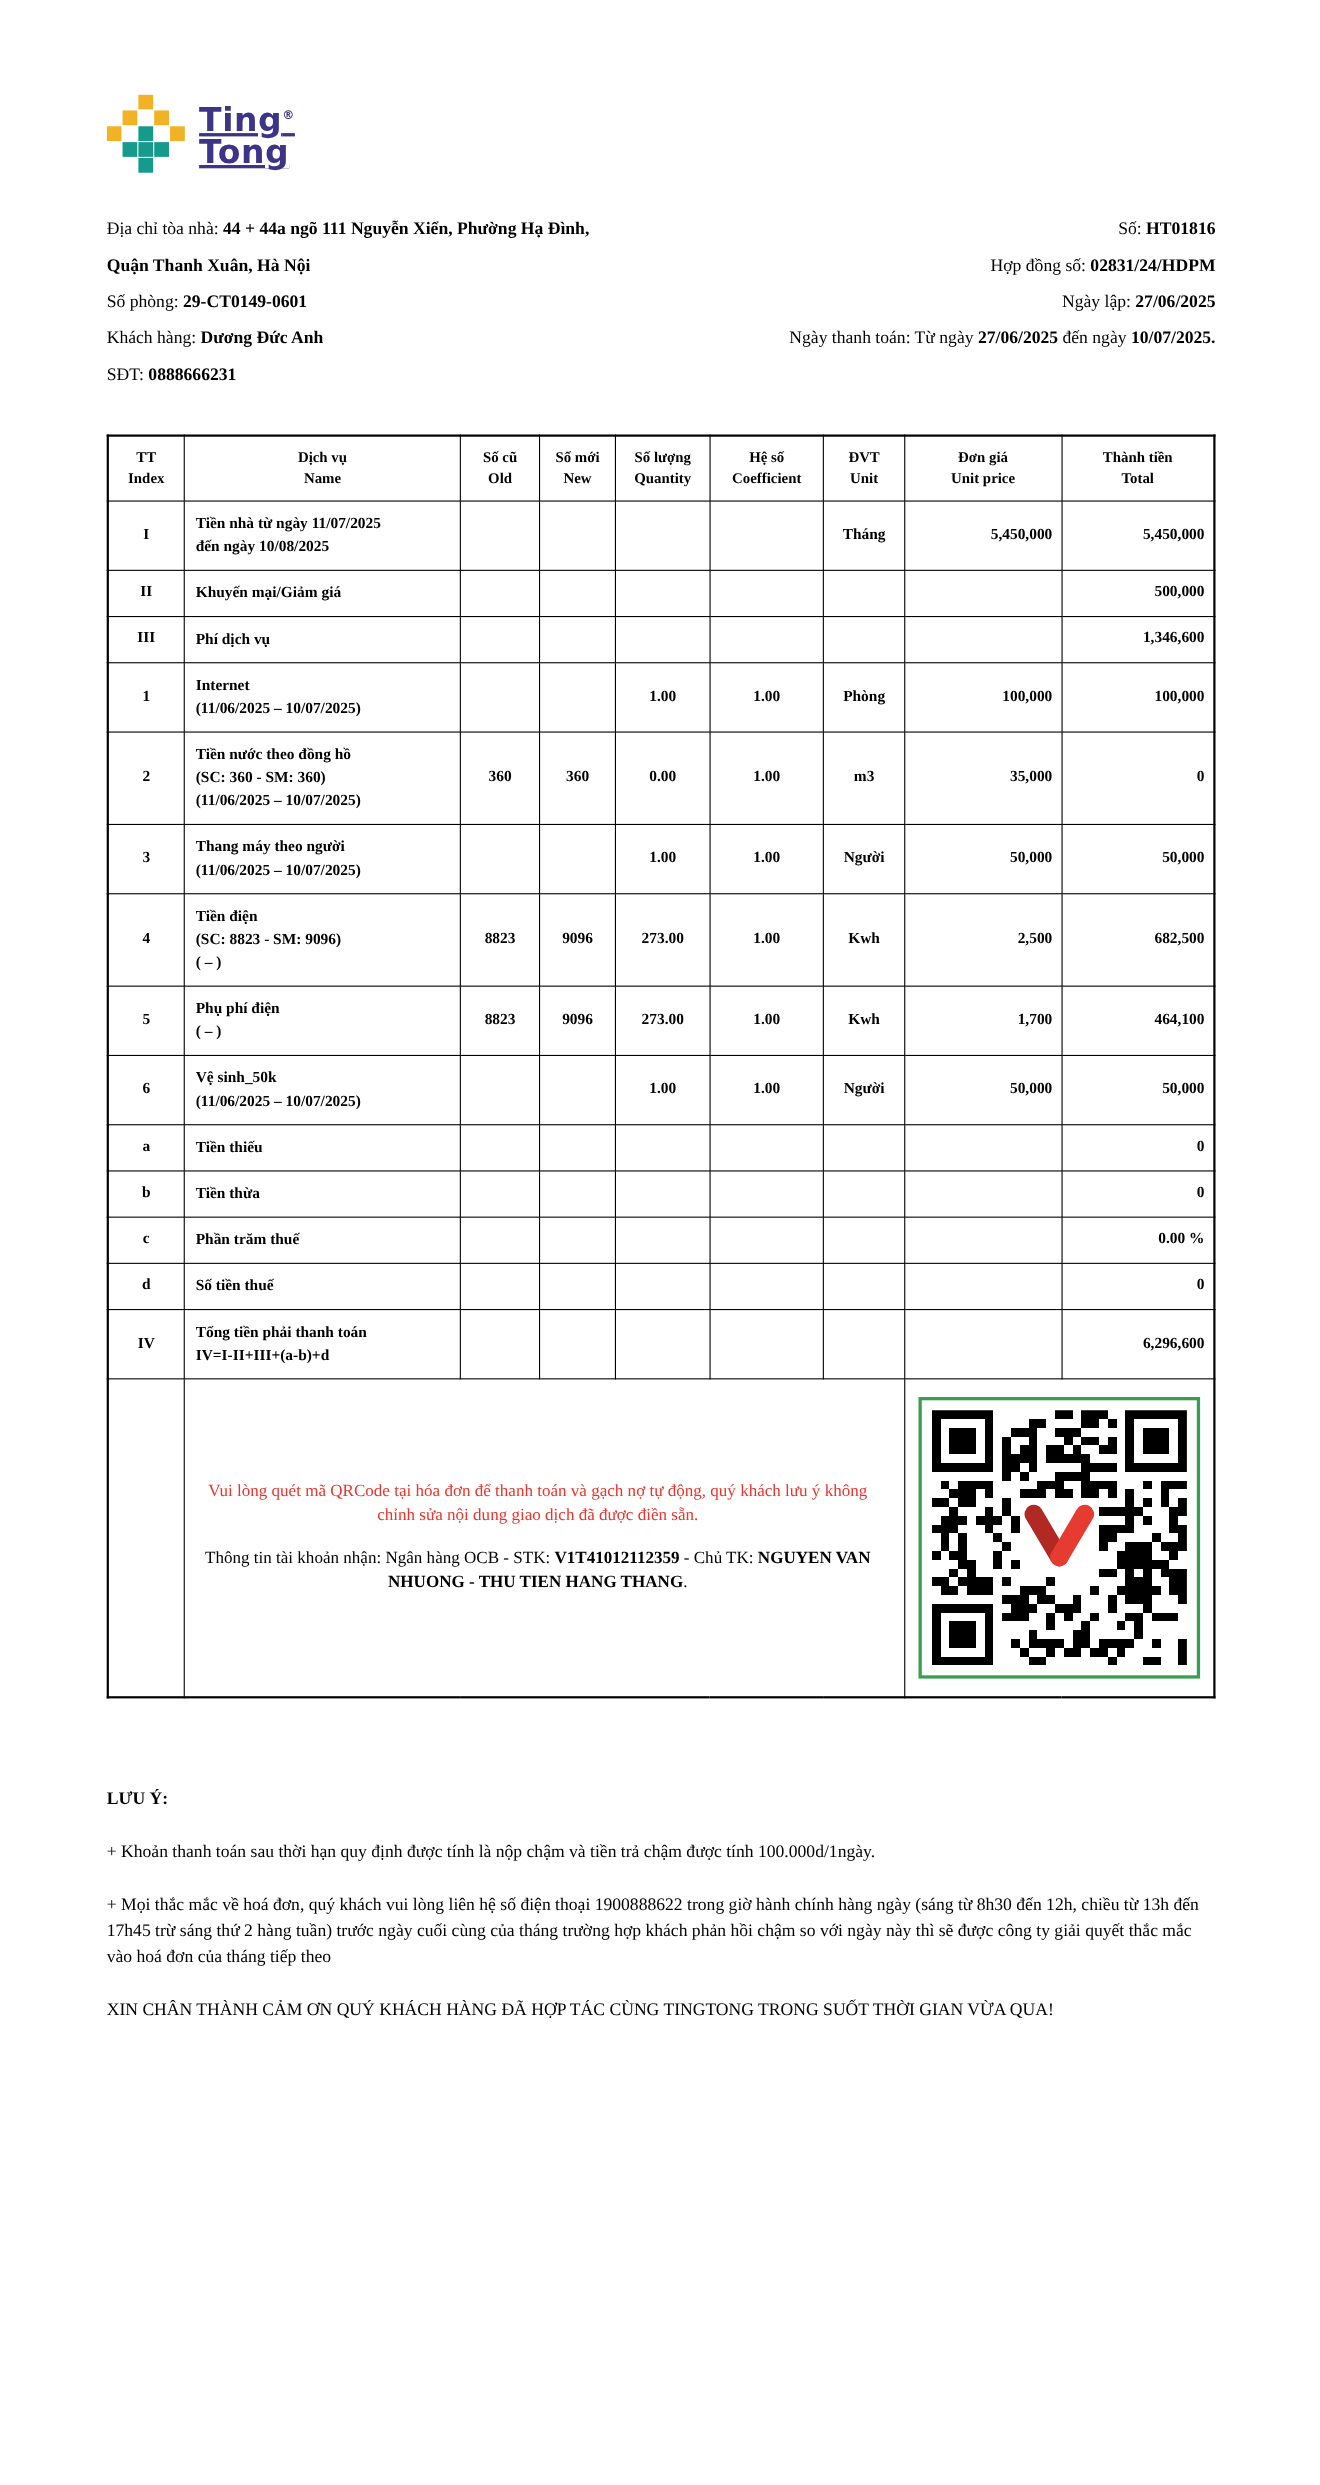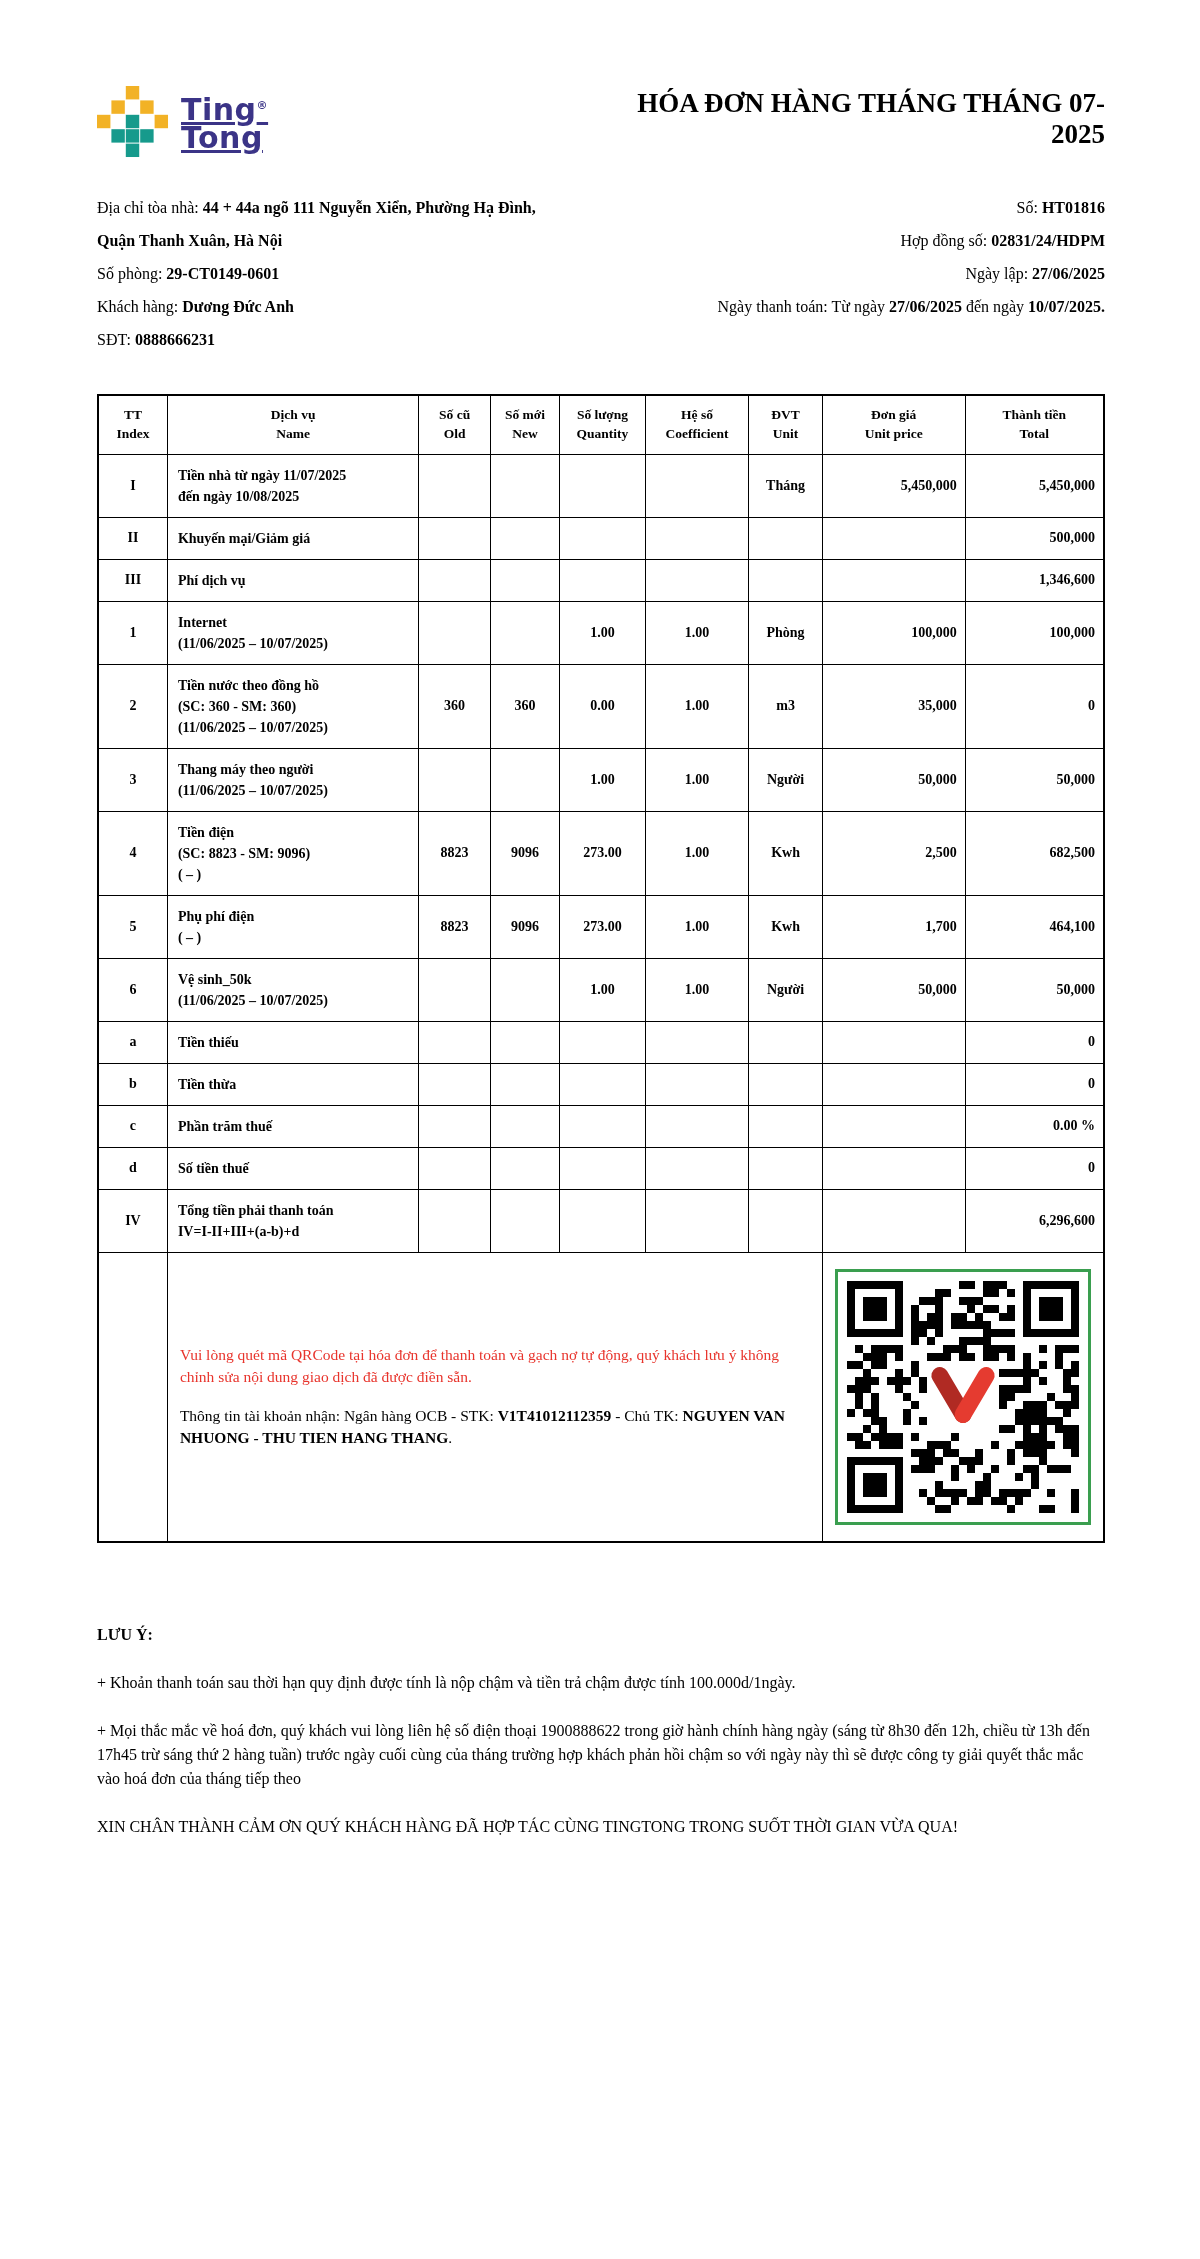--- a/index.html
+++ b/index.html
@@ -28,21 +28,21 @@
   .billing-table th{text-align:center;line-height:1.4;font-size:13.5px;}
   td.tc{text-align:center;}
   td.tr-num{text-align:right;padding-right:8px;}
   td.tname{text-align:left;padding-left:10px;line-height:1.5;}
 
   tr.words-row td{font-weight:normal;font-style:italic;padding:14px 8px 14px 10px;font-size:15px;}
   tr.words-row b{font-style:italic;}
 
   tr.qr-row td{height:252px;}
   td.qr-textcell{font-weight:normal;font-size:15.5px;line-height:1.45;
-                 padding:18px 24px 18px 12px;text-align:left;vertical-align:middle;}
+                 padding:18px 24px 18px 12px;text-align:center;vertical-align:middle;}
   .red-note{color:var(--alert-red);margin-bottom:16px;}
   .qr-box{width:232px;background:#fff;border:3px solid var(--qr-green);padding:9px;margin:0 auto;}
   .qr-box svg{display:block;}
 
   
   .notes{margin-top:80px;font-size:16px;line-height:1.5;width:100%;}
   .notes .nh{font-weight:bold;margin-bottom:24px;}
   .notes p{margin:0 0 24px 0;}
   .bold{font-weight:normal;}
 </style>
@@ -64,23 +64,20 @@
           <rect x="14.6" y="43.8" width="13.6" height="13.6" style="fill:var(--brand-teal)"></rect>
           <rect x="29.2" y="43.8" width="13.6" height="13.6" style="fill:var(--brand-teal)"></rect>
           <rect x="43.8" y="43.8" width="13.6" height="13.6" style="fill:var(--brand-teal)"></rect>
           <rect x="29.2" y="58.4" width="13.6" height="13.6" style="fill:var(--brand-teal)"></rect>
         </svg>
       </span>
       <span class="logo-text">
         <span><span>Ting</span><sup>®</sup></span><br>
         <span>Tong</span>
       </span>
-    </div>
-    <div class="title">
-      <span>HÓA ĐƠN HÀNG THÁNG THÁNG 07-</span><br><span>2025</span>
     </div>
   </div>
 
   <div class="info">
     <div class="l">
       <div class="info-line"><span>Địa chỉ tòa nhà: </span><b>44 + 44a ngõ 111 Nguyễn Xiển, Phường Hạ Đình,</b></div>
       <div class="info-line"><b>Quận Thanh Xuân, Hà Nội</b></div>
       <div class="info-line"><span>Số phòng: </span><b>29-CT0149-0601</b></div>
       <div class="info-line"><span>Khách hàng: </span><b>Dương Đức Anh</b></div>
       <div class="info-line"><span>SĐT: </span><b>0888666231</b></div>

